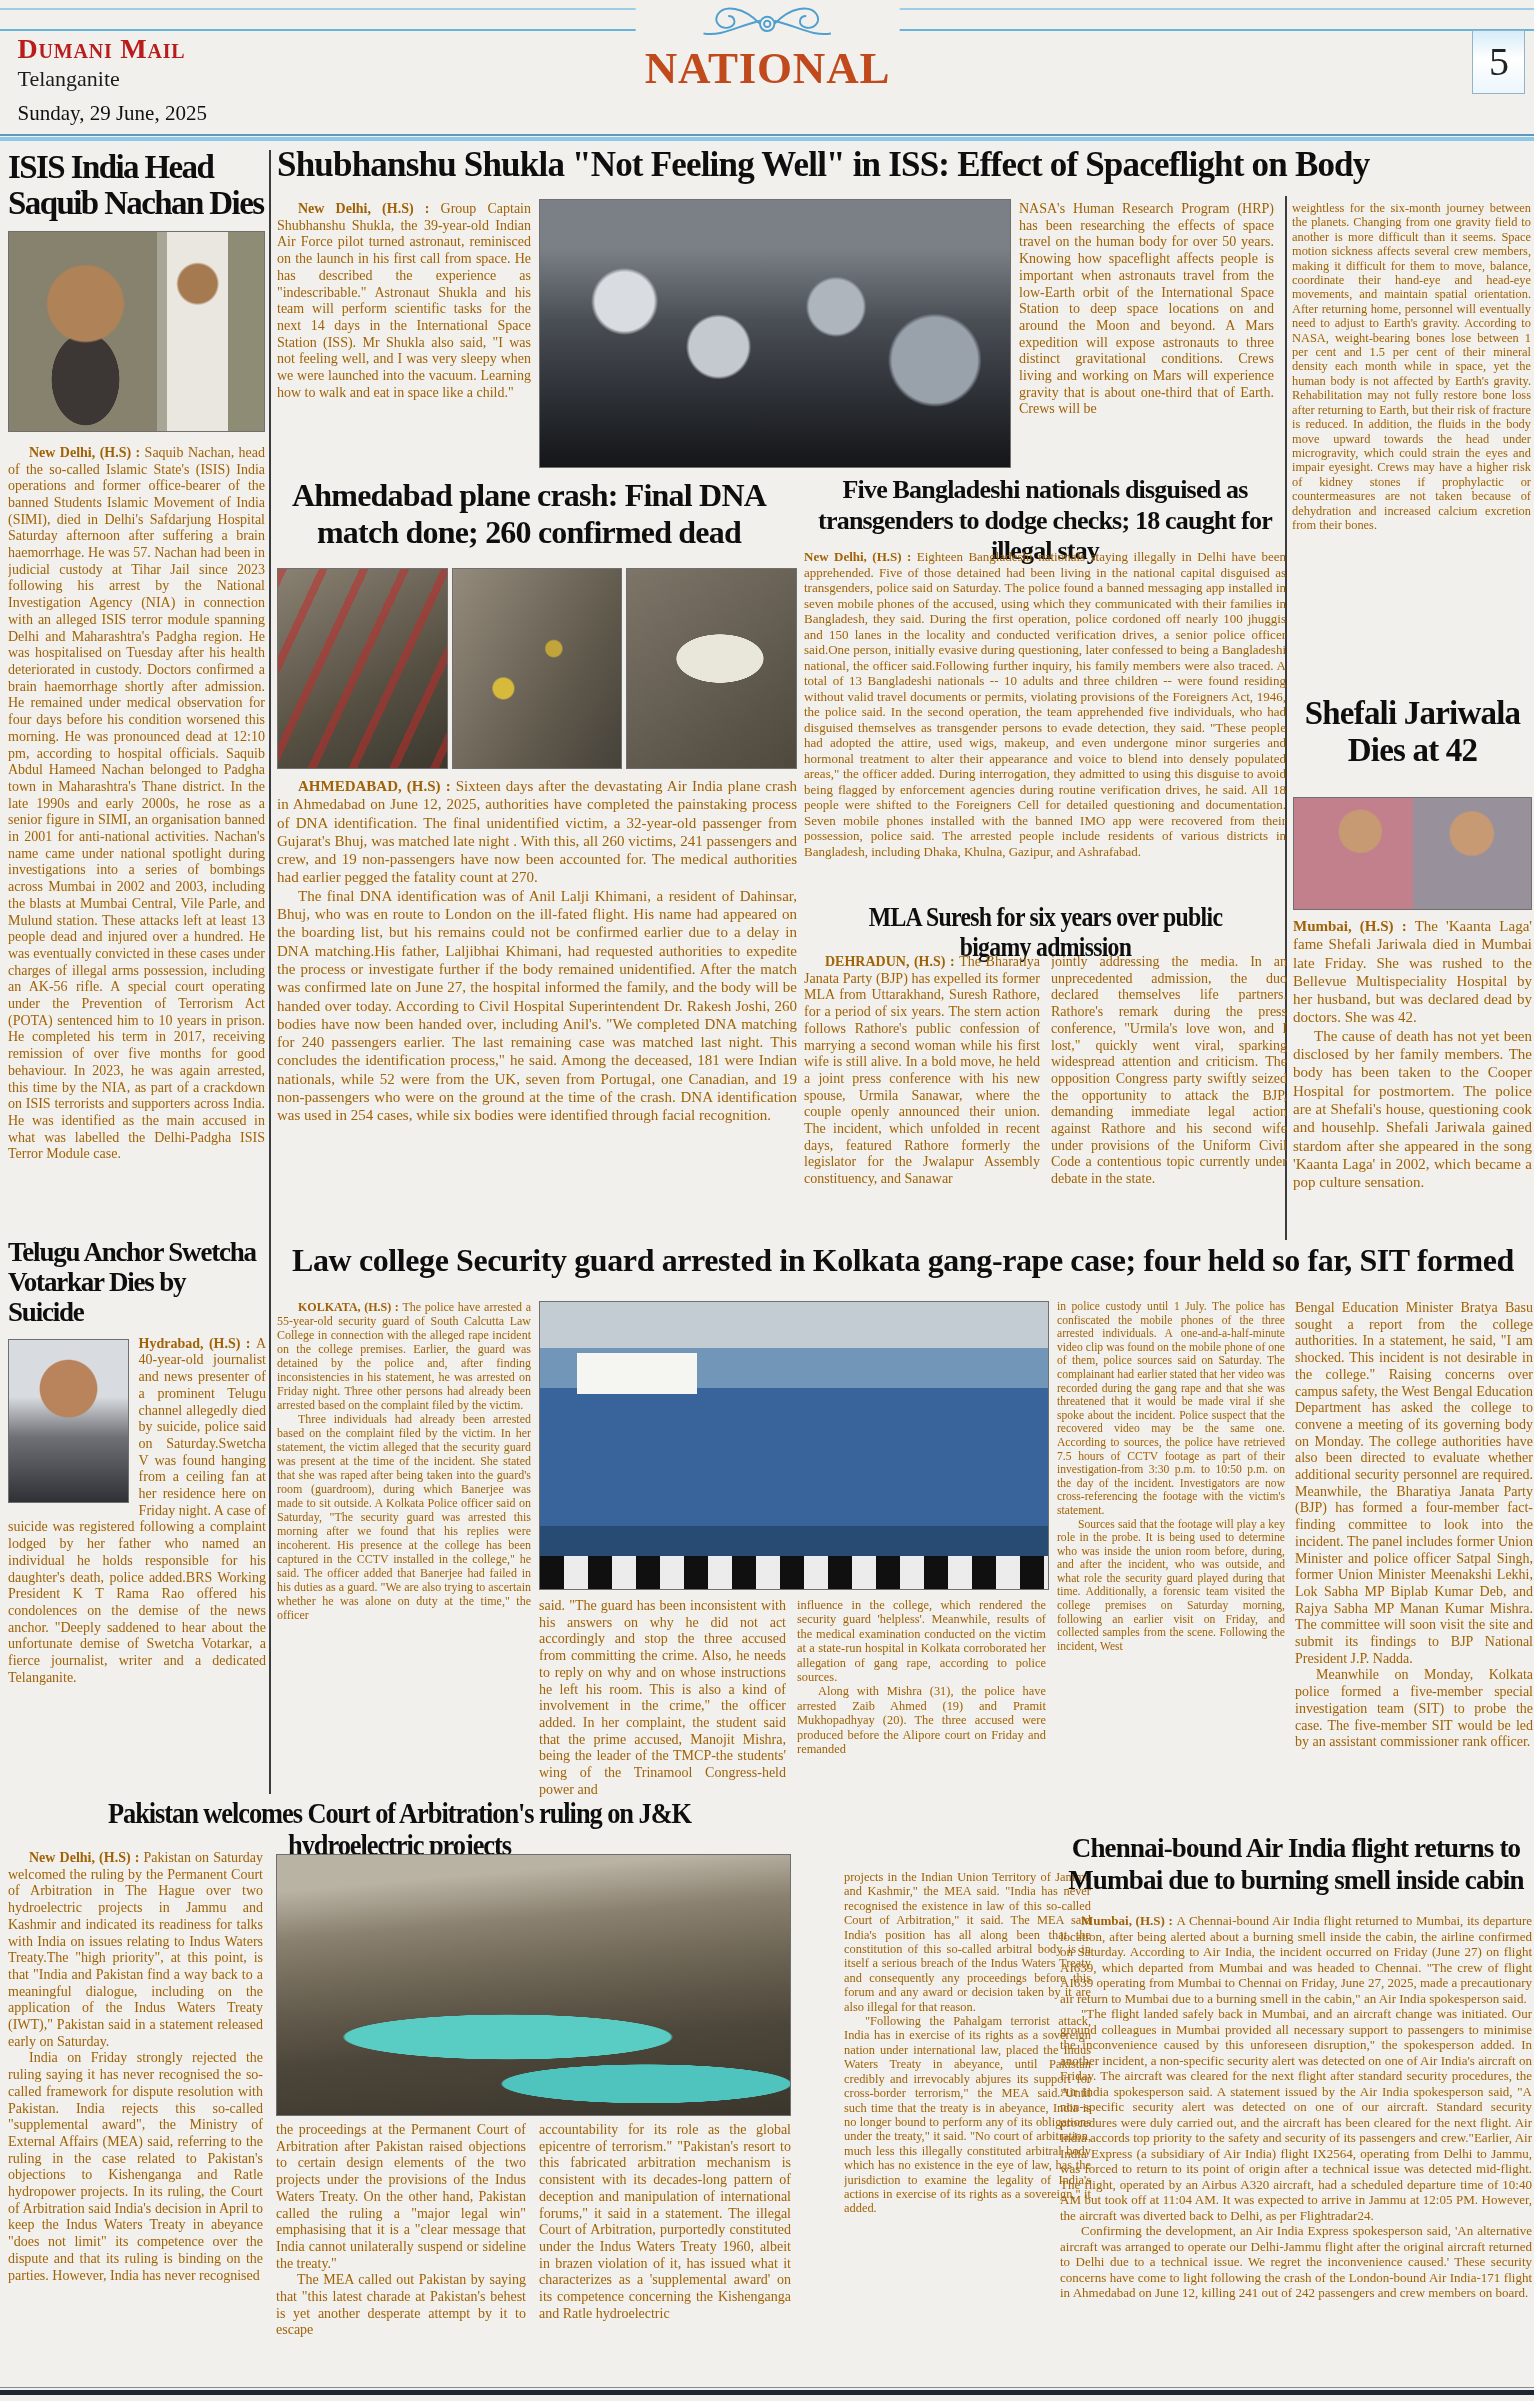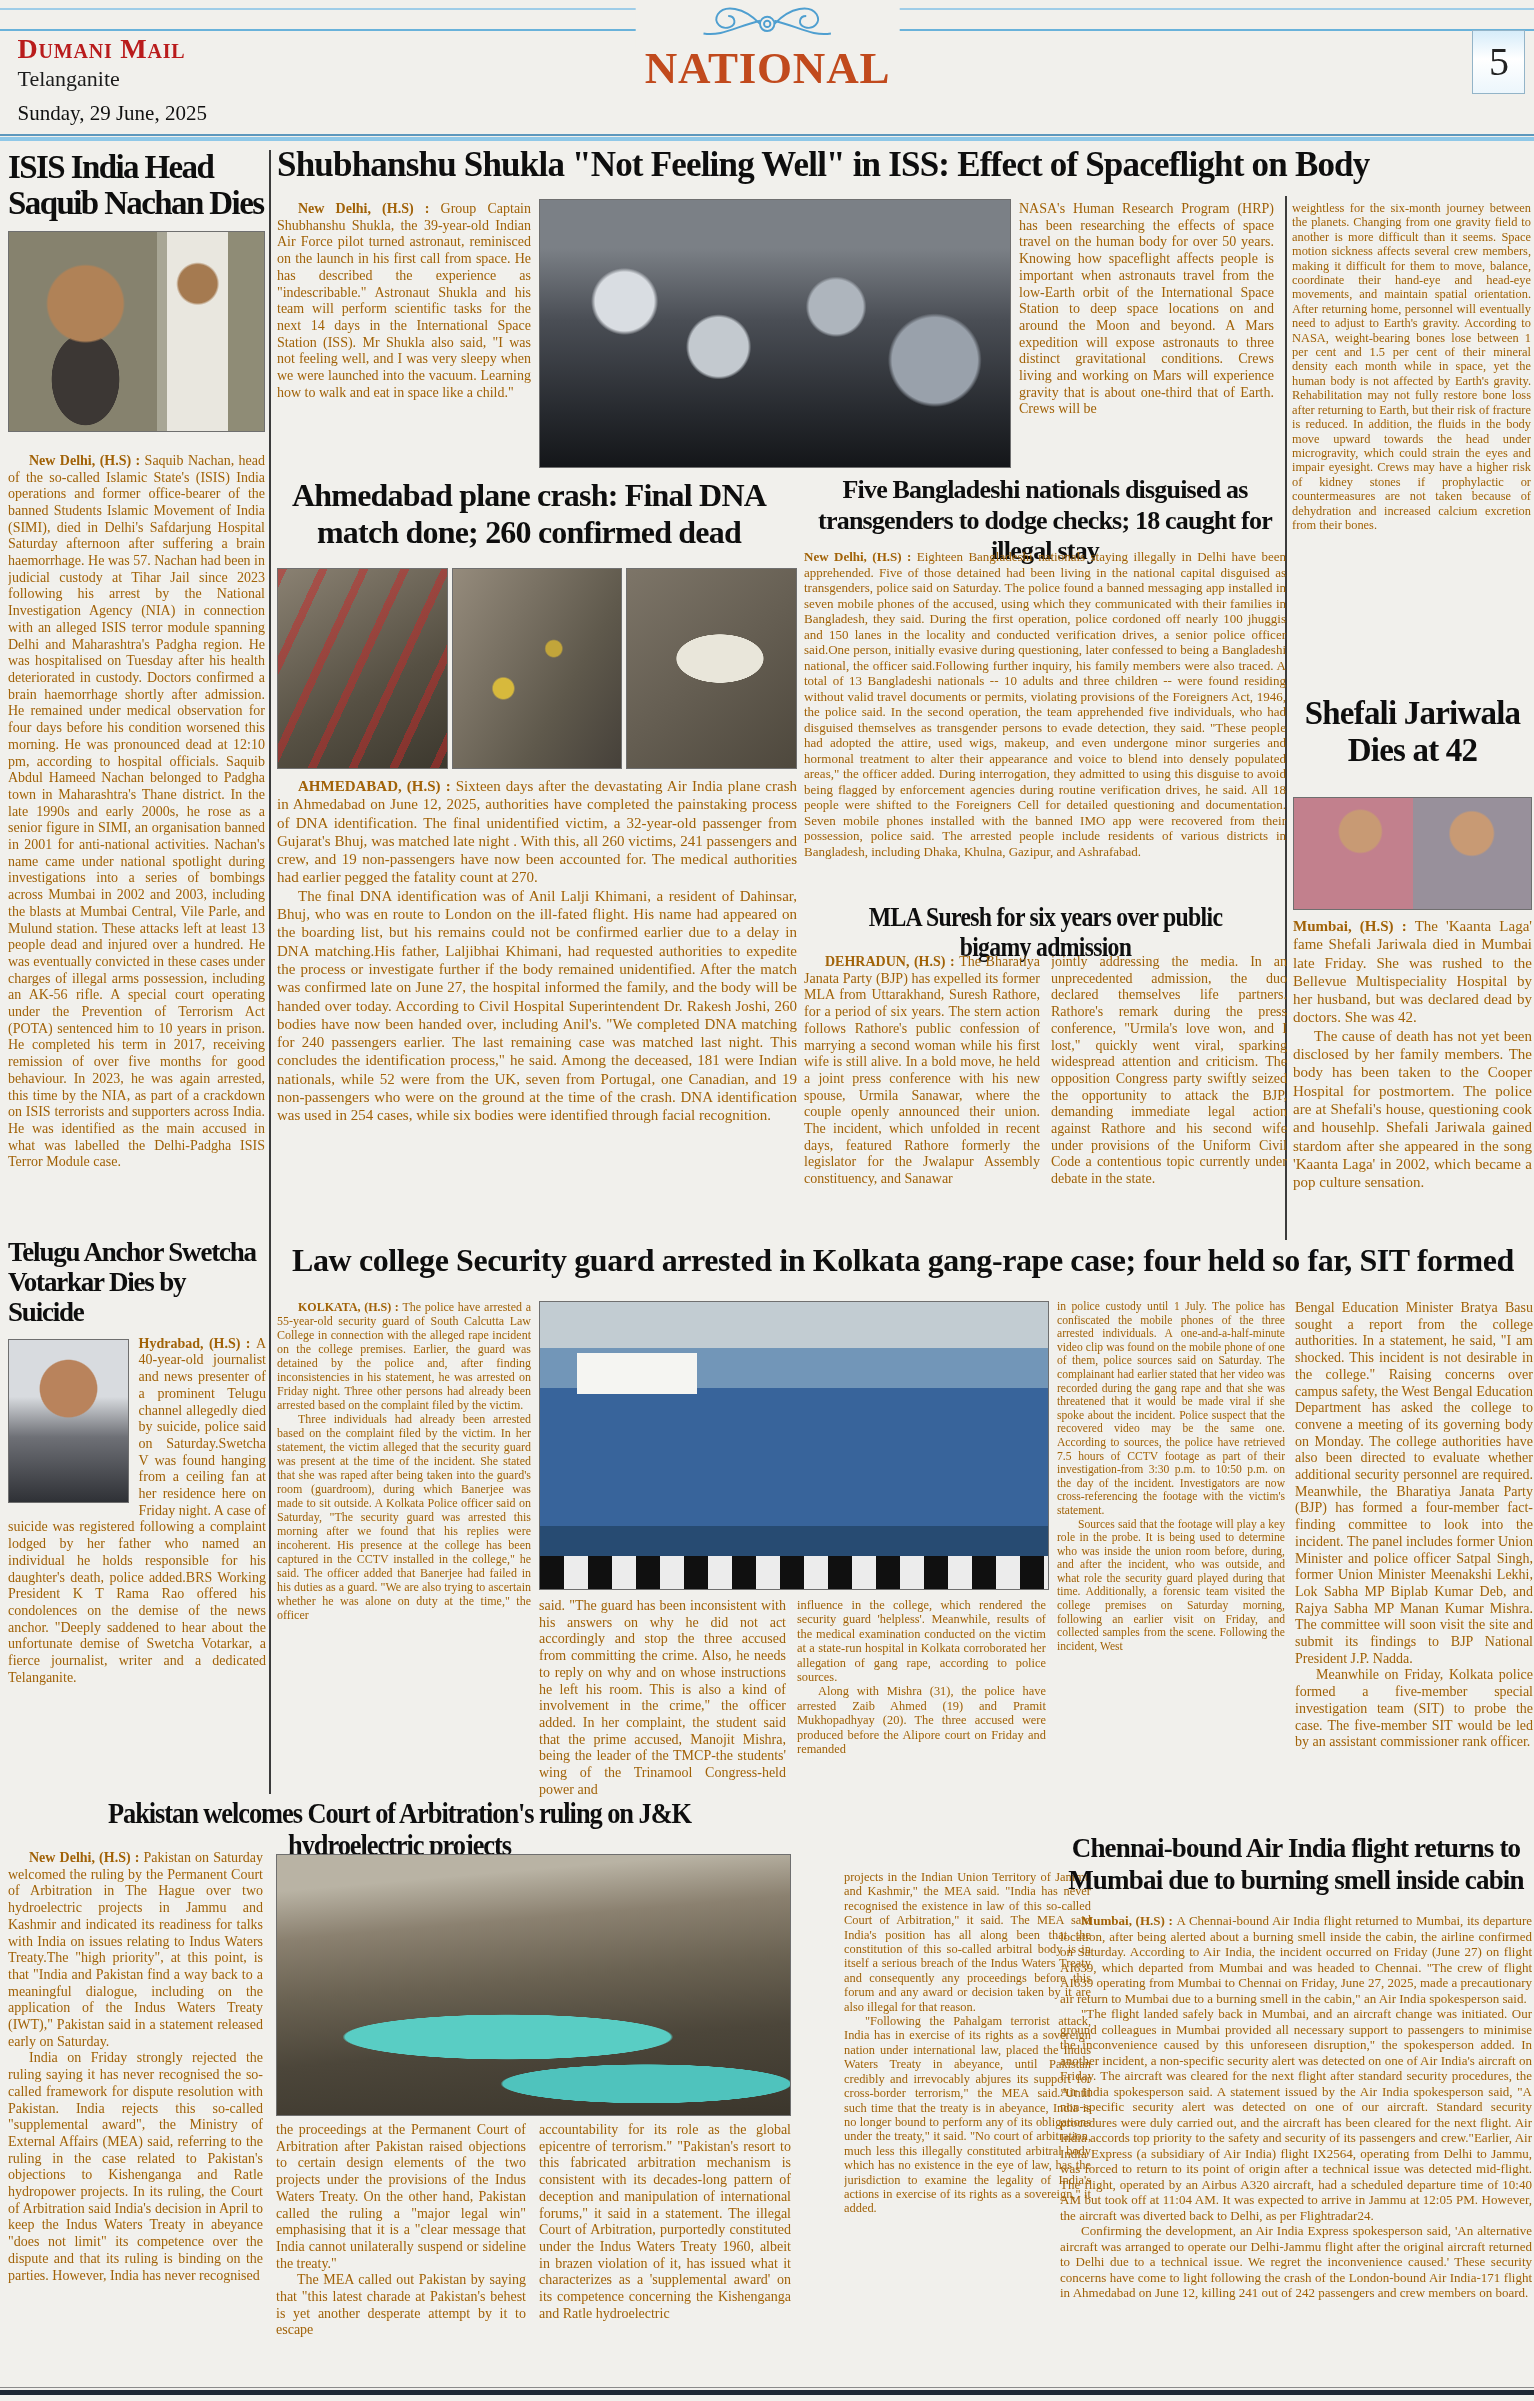--- a/index.html
+++ b/index.html
@@ -105,21 +105,21 @@
   <div class="section-name">NATIONAL</div>
   <div class="pagenum">5</div>
   <div class="rule-header"></div>
 
   <div class="vrule" style="left:269px;top:150px;height:1644px;"></div>
   <div class="vrule" style="left:1285px;top:196px;height:1044px;"></div>
 
   <section class="abs" style="left:8px;top:150px;width:257px;">
     <h1 class="headline" style="font-size:33px;line-height:1.08;letter-spacing:-1.6px;">ISIS India Head Saquib Nachan Dies</h1>
     <div class="photo ph-nachan" style="width:257px;height:201px;margin-top:9.6px;"></div>
-    <div class="body fs-a" style="height:789px;margin-top:21px;">
+    <div class="body fs-a" style="height:789px;margin-top:13px;">
       <p class="para"><span class="dl">New Delhi, (H.S) :</span><span>Saquib Nachan, head of the so-called Islamic State's (ISIS) India operations and former office-bearer of the banned Students Islamic Movement of India (SIMI), died in Delhi's Safdarjung Hospital Saturday afternoon after suffering a brain haemorrhage. He was 57.  Nachan had been in judicial custody at Tihar Jail since 2023 following his arrest by the National Investigation Agency (NIA) in connection with an alleged ISIS terror module spanning Delhi and Maharashtra's Padgha region. He was hospitalised on Tuesday after his health deteriorated in custody. Doctors confirmed a brain haemorrhage shortly after admission. He remained under medical observation for four days before his condition worsened this morning. He was pronounced dead at 12:10 pm, according to hospital officials. Saquib Abdul Hameed Nachan belonged to Padgha town in Maharashtra's Thane district. In the late 1990s and early 2000s, he rose as a senior figure in SIMI, an organisation banned in 2001 for anti-national activities.  Nachan's name came under national spotlight during investigations into a series of bombings across Mumbai in 2002 and 2003, including the blasts at Mumbai Central, Vile Parle, and Mulund station. These attacks left at least 13 people dead and injured over a hundred. He was eventually convicted in these cases under charges of illegal arms possession, including an AK-56 rifle. A special court operating under the Prevention of Terrorism Act (POTA) sentenced him to 10 years in prison. He completed his term in 2017, receiving remission of over five months for good behaviour. In 2023, he was again arrested, this time by the NIA, as part of a crackdown on ISIS terrorists and supporters across India. He was identified as the main accused in what was labelled the Delhi-Padgha ISIS Terror Module case.</span></p>
     </div>
   </section>
 
   <section class="abs" style="left:8px;top:1237px;width:258px;">
     <h2 class="headline" style="font-size:27px;line-height:1.12;letter-spacing:-1.2px;margin:0;">Telugu Anchor Swetcha Votarkar Dies by Suicide</h2>
     <div class="body fs-a" style="height:454px;margin-top:8px;">
       <div class="photo ph-swetcha"></div>
       <p class="cont"><span class="dl">Hydrabad, (H.S) :</span><span>A 40-year-old journalist and news presenter of a prominent Telugu channel allegedly died by suicide, police said on Saturday.Swetcha V was found hanging from a ceiling fan at her residence here on Friday night. A case of suicide was registered following a complaint lodged by her father who named an individual he holds responsible for his daughter's death, police added.BRS Working President K T Rama Rao offered his condolences on the demise of the news anchor. "Deeply saddened to hear about the unfortunate demise of Swetcha Votarkar, a fierce journalist, writer and a dedicated Telanganite.</span></p>
     </div>
@@ -194,21 +194,21 @@
     <div class="body fs-c abs" style="left:797px;top:1598px;width:249px;height:200px;">
       <p class="cont">influence in the college, which rendered the security guard 'helpless'. Meanwhile, results of the medical examination conducted on the victim at a state-run hospital in Kolkata corroborated her allegation of gang rape, according to police sources.</p>
       <p class="para">Along with Mishra (31), the police have arrested Zaib Ahmed (19) and Pramit Mukhopadhyay (20). The three accused were produced before the Alipore court on Friday and remanded</p>
     </div>
     <div class="body fs-d abs" style="left:1057px;top:1300px;width:228px;height:498px;">
       <p class="cont">in police custody until 1 July. The police has confiscated the mobile phones of the three arrested individuals. A one-and-a-half-minute video clip was found on the mobile phone of one of them, police sources said on Saturday. The complainant had earlier stated that her video was recorded during the gang rape and that she was threatened that it would be made viral if she spoke about the incident. Police suspect that the recovered video may be the same one. According to sources, the police have retrieved 7.5 hours of CCTV footage as part of their investigation-from 3:30 p.m. to 10:50 p.m. on the day of the incident. Investigators are now cross-referencing the footage with the victim's statement.</p>
       <p class="para">Sources said that the footage will play a key role in the probe. It is being used to determine who was inside the union room before, during, and after the incident, who was outside, and what role the security guard played during that time. Additionally, a forensic team visited the college premises on Saturday morning, following an earlier visit on Friday, and collected samples from the scene. Following the incident, West</p>
     </div>
     <div class="body fs-a abs" style="left:1295px;top:1300px;width:238px;height:498px;">
       <p class="cont">Bengal Education Minister Bratya Basu sought a report from the college authorities. In a statement, he said, "I am shocked. This incident is not desirable in the college." Raising concerns over campus safety, the West Bengal Education Department has asked the college to convene a meeting of its governing body on Monday. The college authorities have also been directed to evaluate whether additional security personnel are required. Meanwhile, the Bharatiya Janata Party (BJP) has formed a four-member fact-finding committee to look into the incident. The panel includes former Union Minister and police officer Satpal Singh, former Union Minister Meenakshi Lekhi, Lok Sabha MP Biplab Kumar Deb, and Rajya Sabha MP Manan Kumar Mishra. The committee will soon visit the site and submit its findings to BJP National President J.P. Nadda.</p>
-      <p class="para">Meanwhile on Friday, Kolkata police formed a five-member special investigation team (SIT) to probe the case. The five-member SIT would be led by an assistant commissioner rank officer.</p>
+      <p class="para">Meanwhile on Monday, Kolkata police formed a five-member special investigation team (SIT) to probe the case. The five-member SIT would be led by an assistant commissioner rank officer.</p>
     </div>
   </section>
 
   <section>
     <h2 class="headline center cond abs" style="left:8px;top:1797px;width:783px;font-size:30px;line-height:1.05;letter-spacing:-1.2px;">Pakistan welcomes Court of Arbitration's ruling on J&amp;K hydroelectric projects</h2>
     <div class="body fs-a abs" style="left:8px;top:1850px;width:255px;height:549px;">
       <p class="para"><span class="dl">New Delhi, (H.S) :</span><span>Pakistan on Saturday welcomed the ruling by the Permanent Court of Arbitration in The Hague over two hydroelectric projects in Jammu and Kashmir and indicated its readiness for talks with India on issues relating to Indus Waters Treaty.The "high priority", at this point, is that "India and Pakistan find a way back to a meaningful dialogue, including on the application of the Indus Waters Treaty (IWT)," Pakistan said in a statement released early on Saturday.</span></p>
       <p class="para">India on Friday strongly rejected the ruling saying it has never recognised the so-called framework for dispute resolution with Pakistan. India rejects this so-called "supplemental award", the Ministry of External Affairs (MEA) said, referring to the ruling in the case related to Pakistan's objections to Kishenganga and Ratle hydropower projects.  In its ruling, the Court of Arbitration said India's decision in April to keep the Indus Waters Treaty in abeyance "does not limit" its competence over the dispute and that its ruling is binding on the parties. However, India has never recognised</p>
     </div>
     <div class="photo ph-indus abs" style="left:276px;top:1854px;width:515px;height:262px;"></div>

